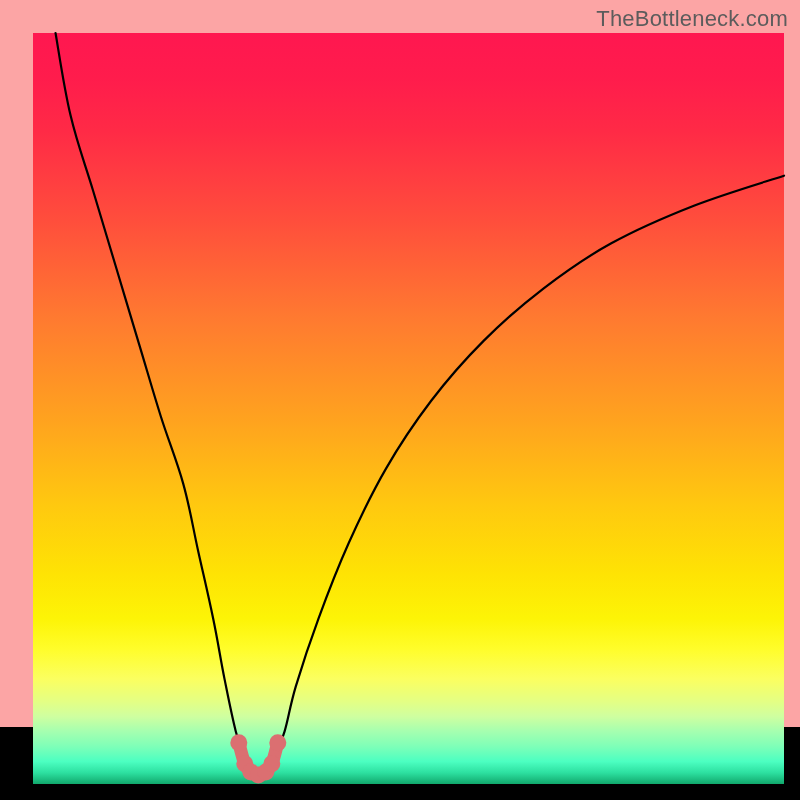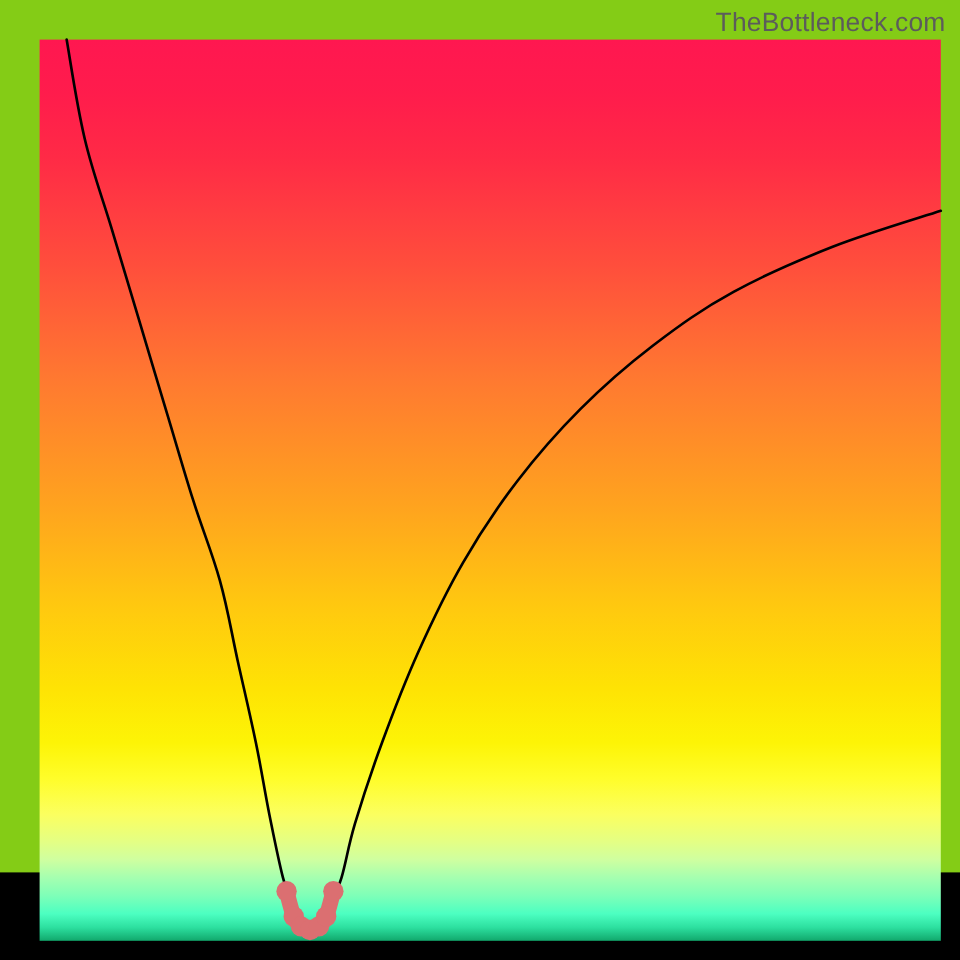--- a/index.html
+++ b/index.html
@@ -10,21 +10,21 @@
     background: #000;
     overflow: hidden;
     font-family: Arial, Helvetica, sans-serif;
   }
   .frame {
     position: absolute;
     left: 0;
     top: 0;
     width: 800px;
     height: 727px;
-    background: #84cc16;
+    background: #fca5a5;
   }
   .plot-area {
     position: absolute;
     left: 33px;
     top: 33px;
     width: 751px;
     height: 751px;
     
     background: linear-gradient(
       to bottom,

